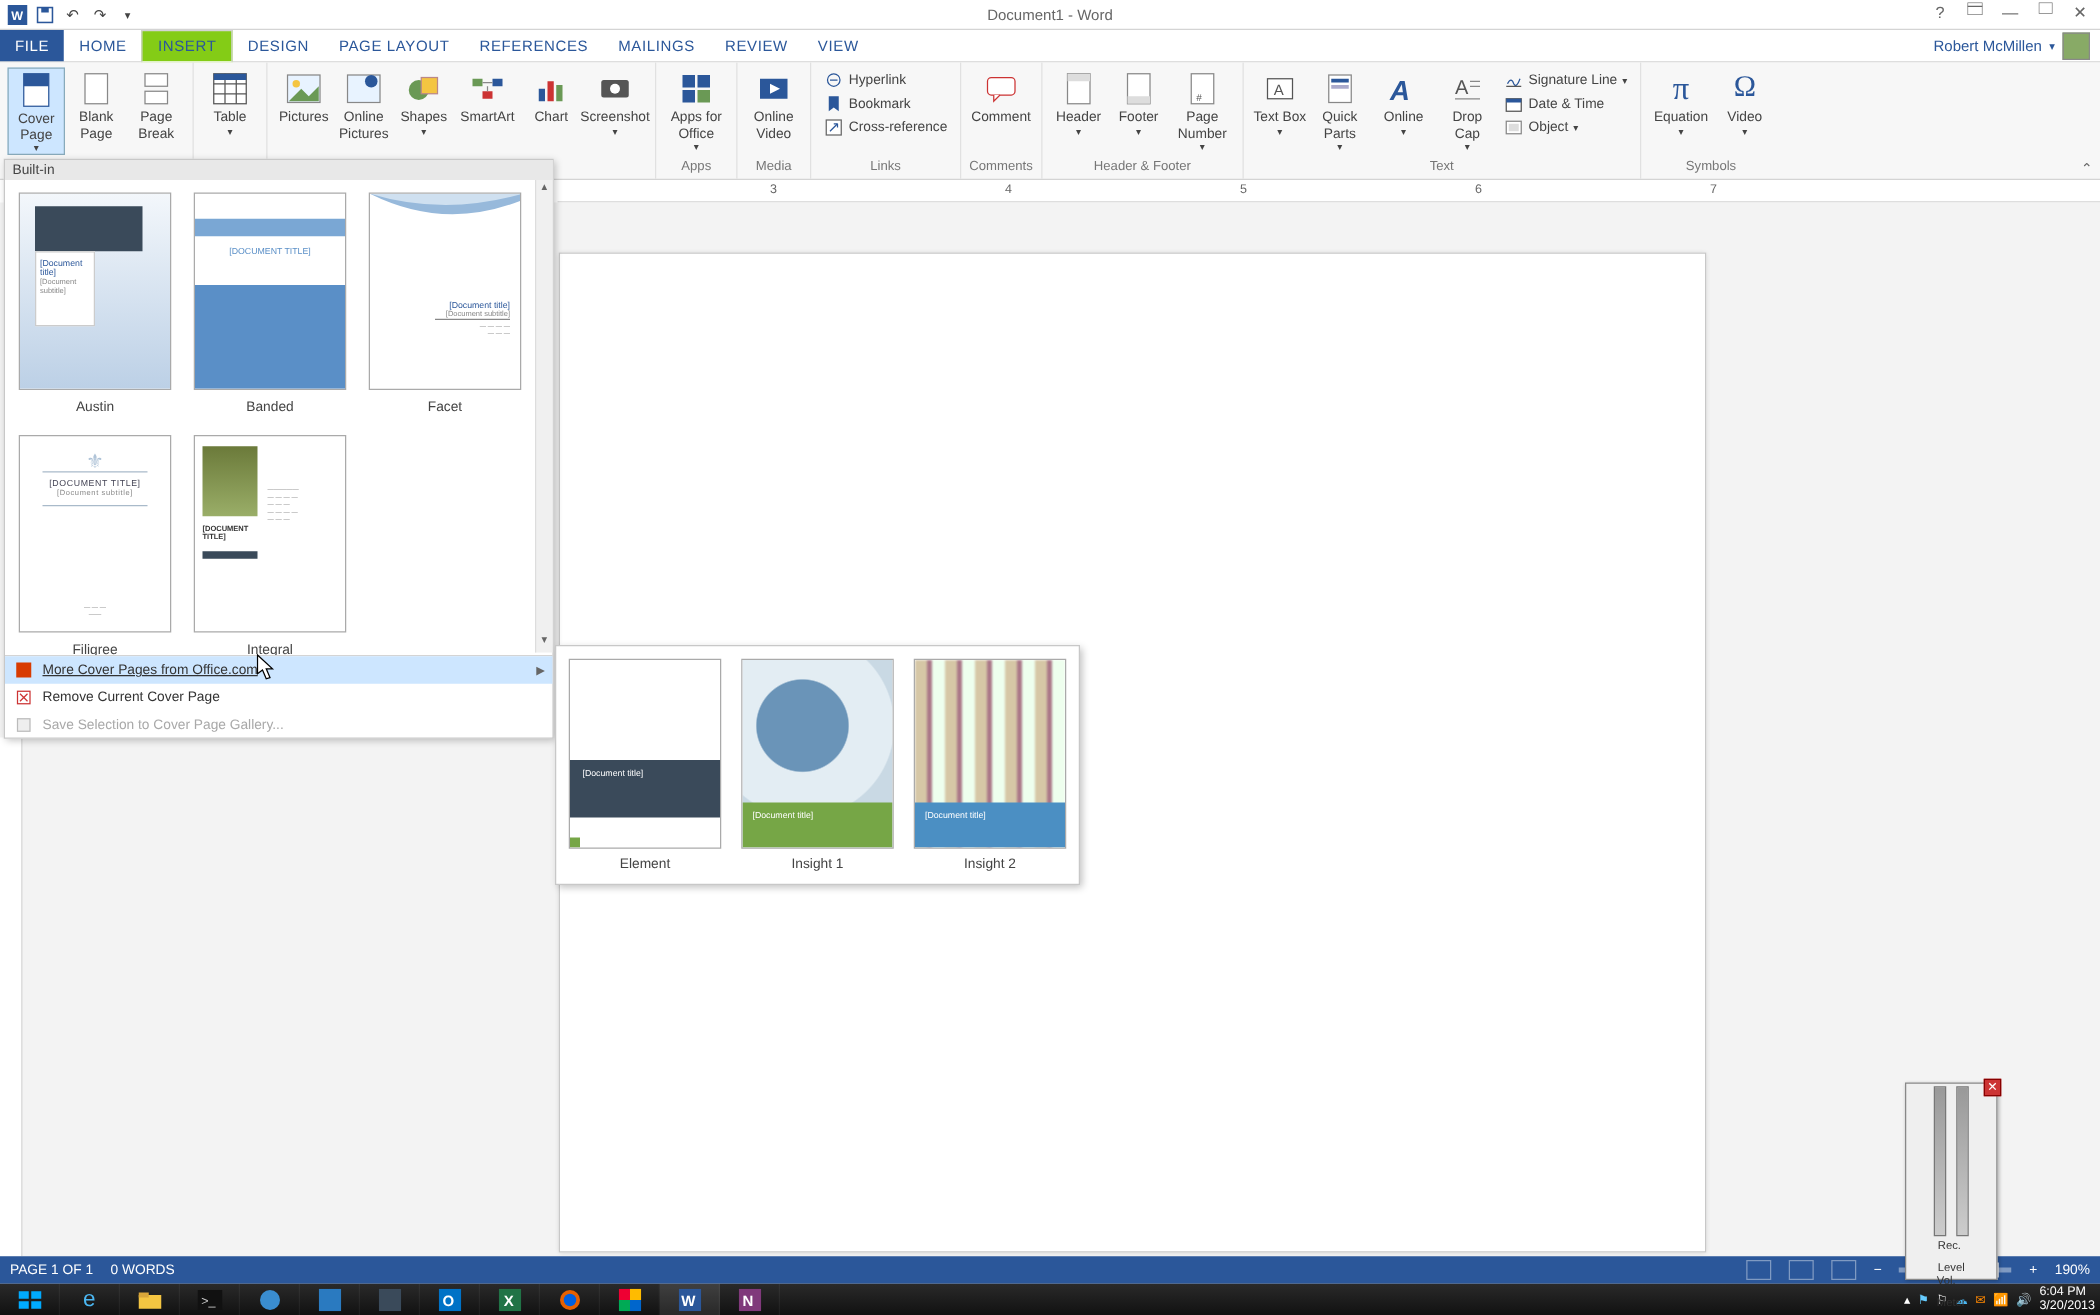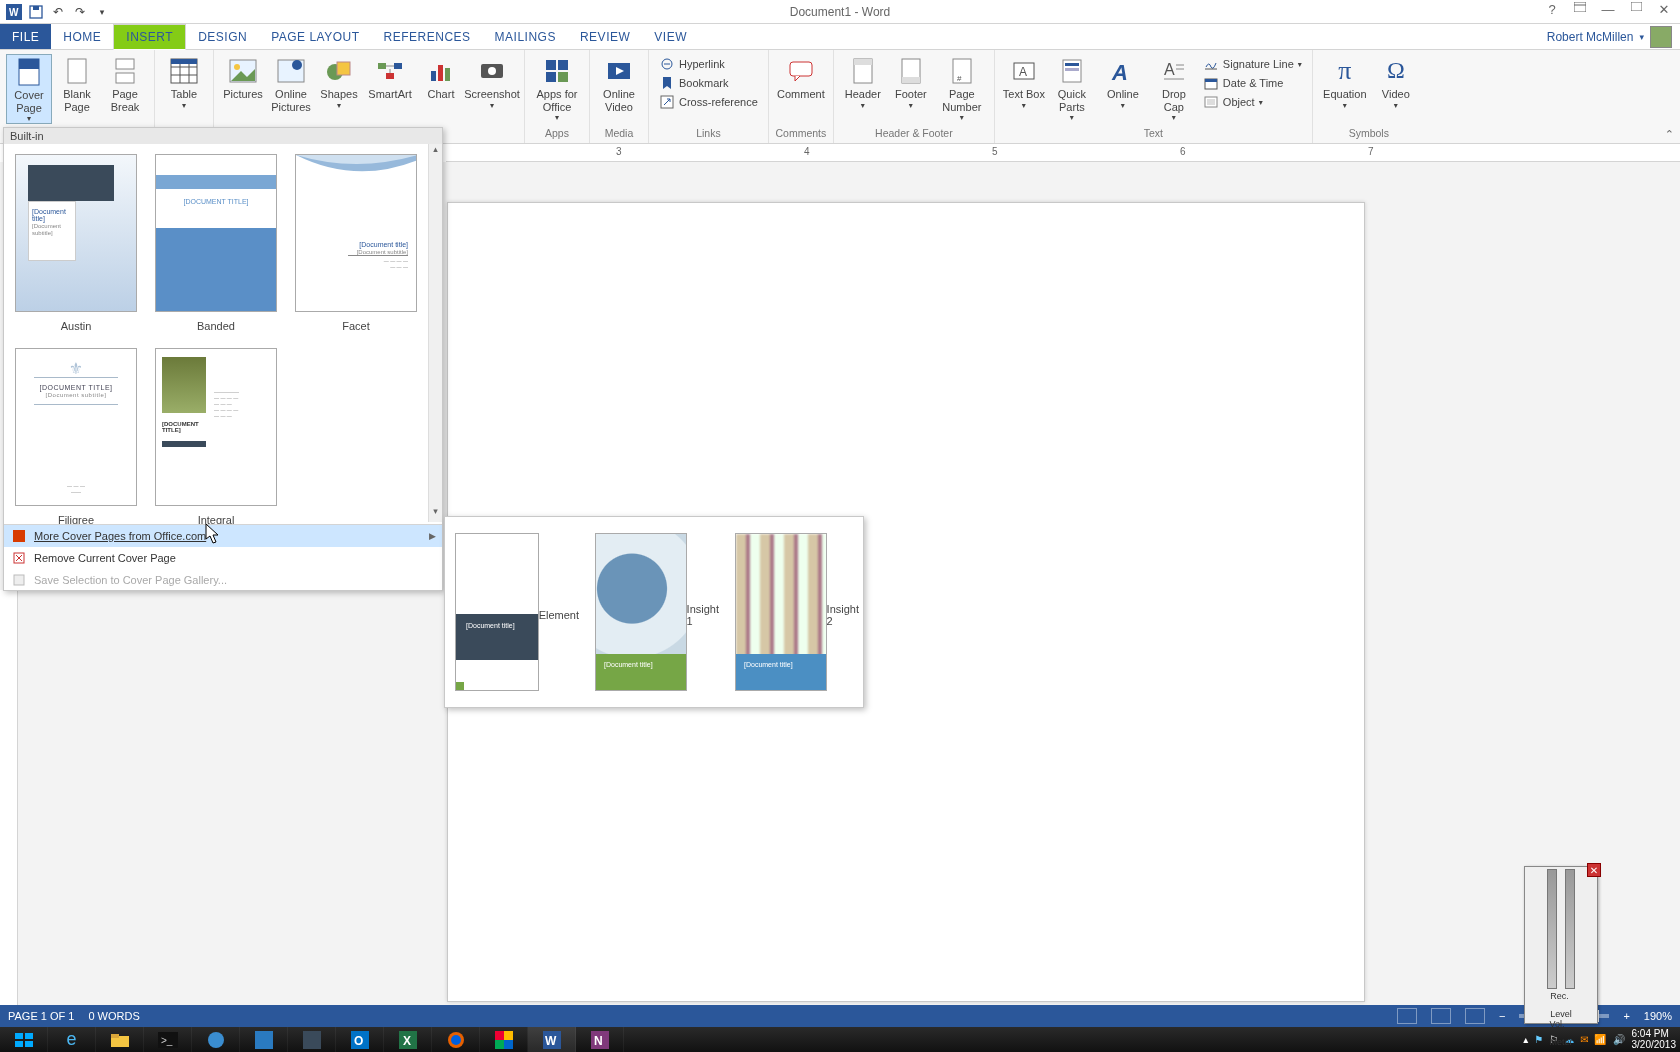--- a/index.html
+++ b/index.html
@@ -55,21 +55,21 @@
 .thumb{ width:122px; height:158px; border:1px solid #aaaaaa; background:#fff; position:relative; overflow:hidden; }
 .galitem .glbl{ font-size:11px; color:#444; margin-top:8px; }
 .gmenu{ border-top:1px solid #d4d4d4; }
 .gmenuitem{ display:flex; align-items:center; gap:8px; padding:4px 8px; font-size:11px; color:#333; cursor:pointer; position:relative;text-align:center; }
 .gmenuitem.hover{ background:#cde6ff; }
 .gmenuitem.disabled{ color:#a9a9a9; }
 .gmenuitem .arrow{ position:absolute; right:6px; color:#666; font-size:9px; }
 
 
 .submenu{ position:absolute; left:444px; top:516px; width:420px; height:192px; background:#fff; border:1px solid #c8c8c8; box-shadow:2px 2px 6px rgba(0,0,0,0.25); z-index:60; padding:10px; display:flex; gap:16px; }
-.subitem{ width:124px; display:flex; flex-direction:row; align-items:center; cursor:pointer; }
+.subitem{ width:124px; display:flex; flex-direction:column; align-items:center; cursor:pointer; }
 .subitem .sthumb{ width:122px; height:158px; border:1px solid #aaa; background:#fff; position:relative; overflow:hidden; }
 .subitem .slbl{ font-size:11px; color:#444; margin-top:6px; }
 
 
 .statusbar{ position:absolute; left:0; right:0; bottom:25px; height:22px; background:#2b579a; color:#fff; display:flex; align-items:center; font-size:11px; padding:0 8px; gap:14px; }
 .statusbar .spacer{ flex:1; }
 .viewbtn{ width:20px; height:16px; border:1px solid rgba(255,255,255,0.4); }
 .zoomslider{ width:90px; height:4px; background:rgba(255,255,255,0.4); position:relative; }
 .zoomslider .hnd{ position:absolute; right:10px; top:-4px; width:6px; height:12px; background:#fff; }
 

